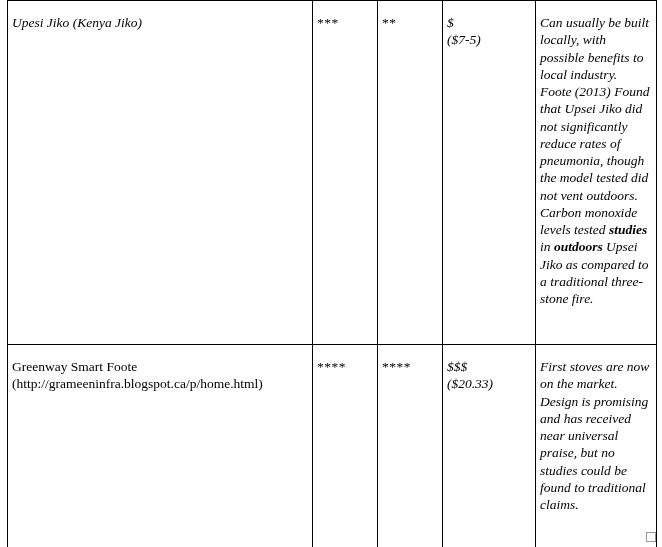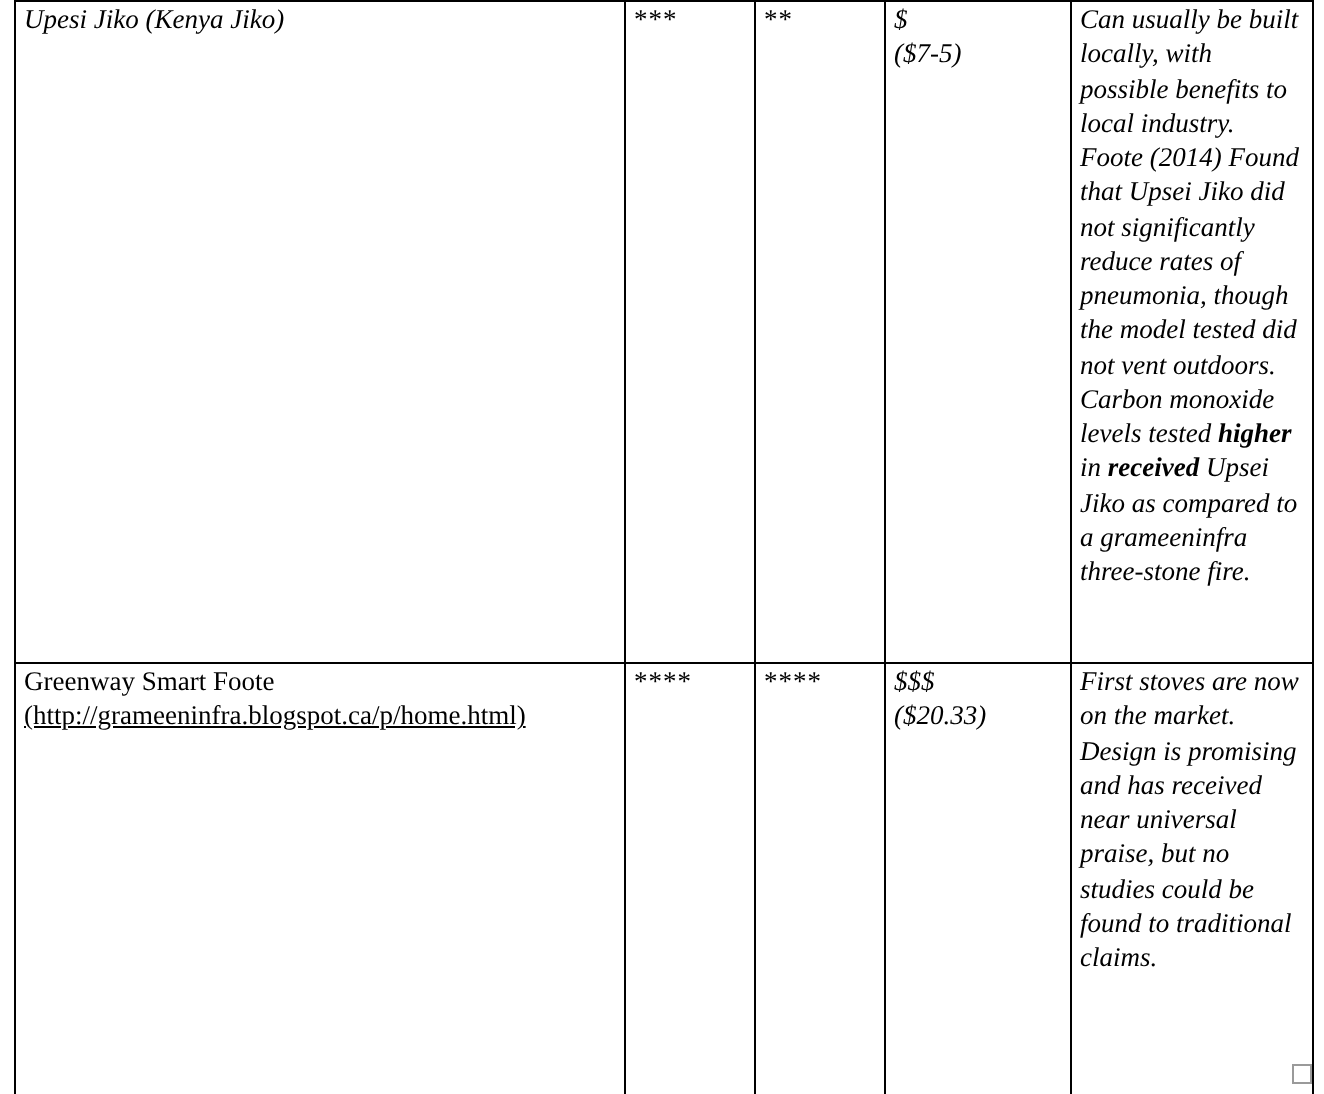--- a/index.html
+++ b/index.html
@@ -24,39 +24,38 @@
     border-collapse: collapse;
     table-layout: fixed;
     position: absolute;
     left: 7px;
     top: 0px;
     width: 649px;
   }
   table.stove-table td {
     border: 1px solid #000000;
     vertical-align: top;
-    padding: 0 4px 4px 4px;
+    padding: 13px 4px 4px 4px;
     font-size: 13.5px;
     line-height: 1.28;
   }
   
   col.c-name    { width: 305px; }
   col.c-rating1 { width: 65px; }
   col.c-rating2 { width: 65px; }
   col.c-cost    { width: 93px; }
   col.c-notes   { width: 121px; }
 
   .name-cell {
     font-style: italic;
   }
   .name-plain {
     font-style: normal;
   }
   .link {
-    text-decoration: underline;
   }
   .rating-cell {
     font-style: normal;
     letter-spacing: 0.5px;
   }
   .cost-cell {
     font-style: italic;
   }
   .notes-cell {
     font-style: italic;
@@ -99,21 +98,21 @@
           <span>***</span>
         </td>
         <td class="rating-cell">
           <span>**</span>
         </td>
         <td class="cost-cell">
           <div>$</div>
           <div>($7-5)</div>
         </td>
         <td class="notes-cell">
-          <span>Can usually be built locally, with possible benefits to local industry. Foote (2014) Found that Upsei Jiko did not significantly reduce rates of pneumonia, though the model tested did not vent outdoors. Carbon monoxide levels tested </span><b>higher</b><span> in </span><b>received</b><span> Upsei Jiko as compared to a grameeninfra three-stone fire.</span>
+          <span>Can usually be built locally, with possible benefits to local industry. Foote (2013) Found that Upsei Jiko did not significantly reduce rates of pneumonia, though the model tested did not vent outdoors. Carbon monoxide levels tested </span><b>studies</b><span> in </span><b>outdoors</b><span> Upsei Jiko as compared to a traditional three-stone fire.</span>
         </td>
       </tr>
       <tr class="row-2">
         <td class="name-cell name-plain">
           <div>Greenway Smart Foote</div>
           <div class="link">(http://grameeninfra.blogspot.ca/p/home.html)</div>
         </td>
         <td class="rating-cell">
           <span>****</span>
         </td>

